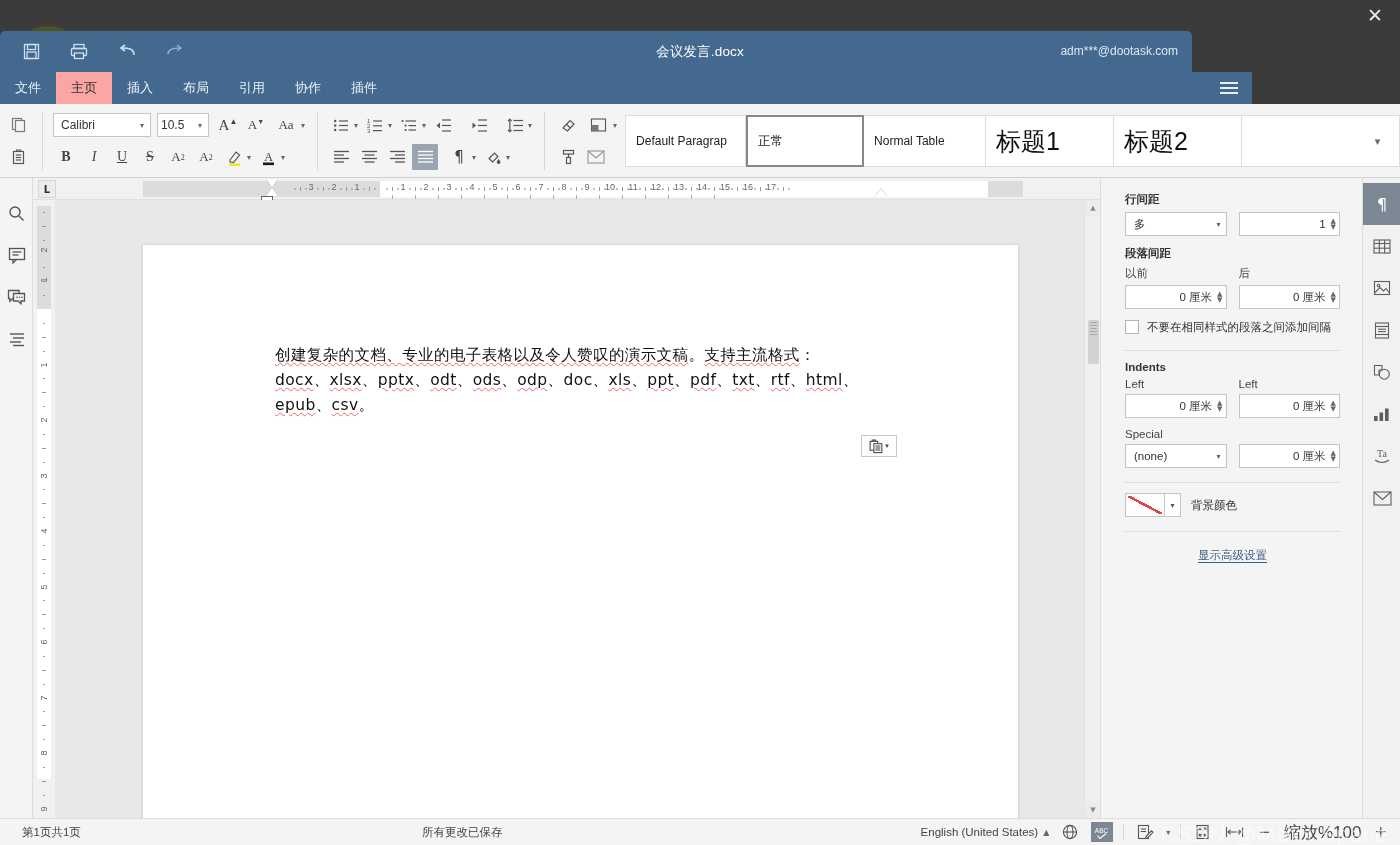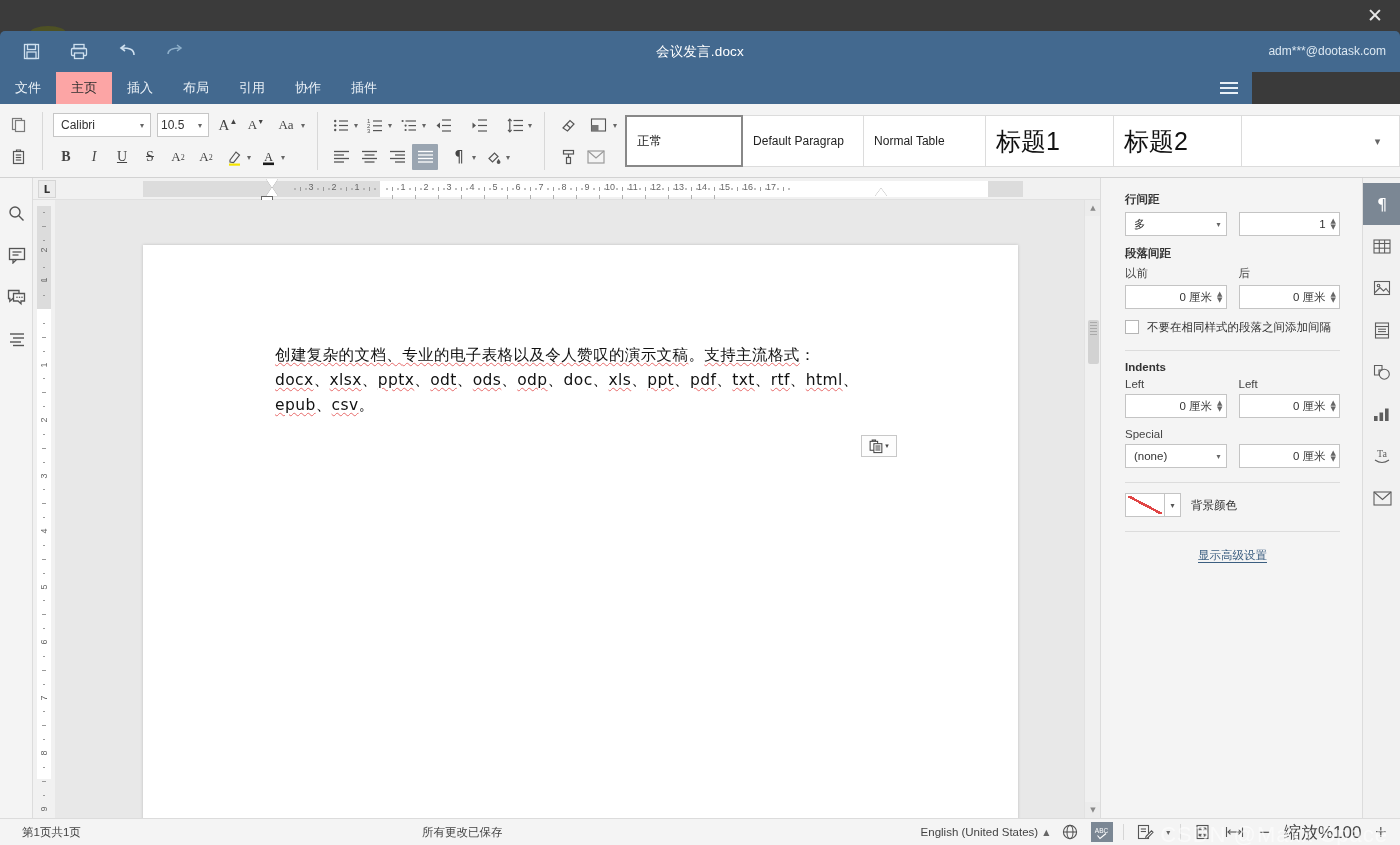--- a/index.html
+++ b/index.html
@@ -12,21 +12,21 @@
   }
   #app { position:relative; width:1400px; height:845px; }
 
   
   .os-bar { position:absolute; left:0; top:0; width:1400px; height:31px; background:#3b3b3b; }
   .os-close { position:absolute; right:8px; top:0px; width:34px; height:31px; color:#e8e8e8;
     font-size:19px; line-height:31px; text-align:center; cursor:pointer; font-family:"DejaVu Sans",sans-serif;}
   .os-olive { position:absolute; left:30px; top:26px; width:36px; height:14px; background:#4e5124; border-radius:50% 50% 0 0;}
 
   
-  .titlebar { position:absolute; left:0; top:31px; width:1400px; height:41px; background:#43698f;
+  .titlebar { position:absolute; left:0; top:31px; width:1192px; height:41px; background:#43698f;
      border-top-left-radius:5px; border-top-right-radius:5px; }
   .tb-icons { position:absolute; left:10px; top:0; height:41px; display:flex; align-items:center; gap:6px; }
   .tb-btn { width:42px; height:34px; display:flex; align-items:center; justify-content:center;
      color:#cfe0ef; cursor:pointer; }
   .tb-btn svg { display:block; }
   .doc-title { position:absolute; left:0; top:0; width:1400px; height:41px; line-height:41px;
      text-align:center; color:#ffffff; font-size:13.5px; letter-spacing:.2px; }
   .account { position:absolute; right:14px; top:0; height:41px; line-height:41px; color:#dce8f2;
      font-size:12px; cursor:pointer; }
 
@@ -471,25 +471,25 @@
         <div class="ibtn">
           <svg width="18" height="14" viewBox="0 0 18 14" fill="none" stroke="#9a9a9a" stroke-width="1.2">
             <rect x="1" y="1" width="16" height="12"></rect>
               <path d="M1 1 L9 8 L17 1"></path>
             </svg>
         </div>
       </div>
     </div>
 
     <div class="styles">
+      <div class="stile" style="min-width:121px;">
+        <span class="sm">Default Paragrap</span>
+      </div>
       <div class="stile selected" style="min-width:118px;">
         <span class="lbl">正常</span>
-      </div>
-      <div class="stile" style="min-width:121px;">
-        <span class="sm">Default Paragrap</span>
       </div>
       <div class="stile" style="min-width:122px;">
         <span class="sm">Normal Table</span>
       </div>
       <div class="stile" style="min-width:128px;">
         <span class="big">标题1</span>
       </div>
       <div class="stile" style="min-width:128px;">
         <span class="big">标题2</span>
       </div>

